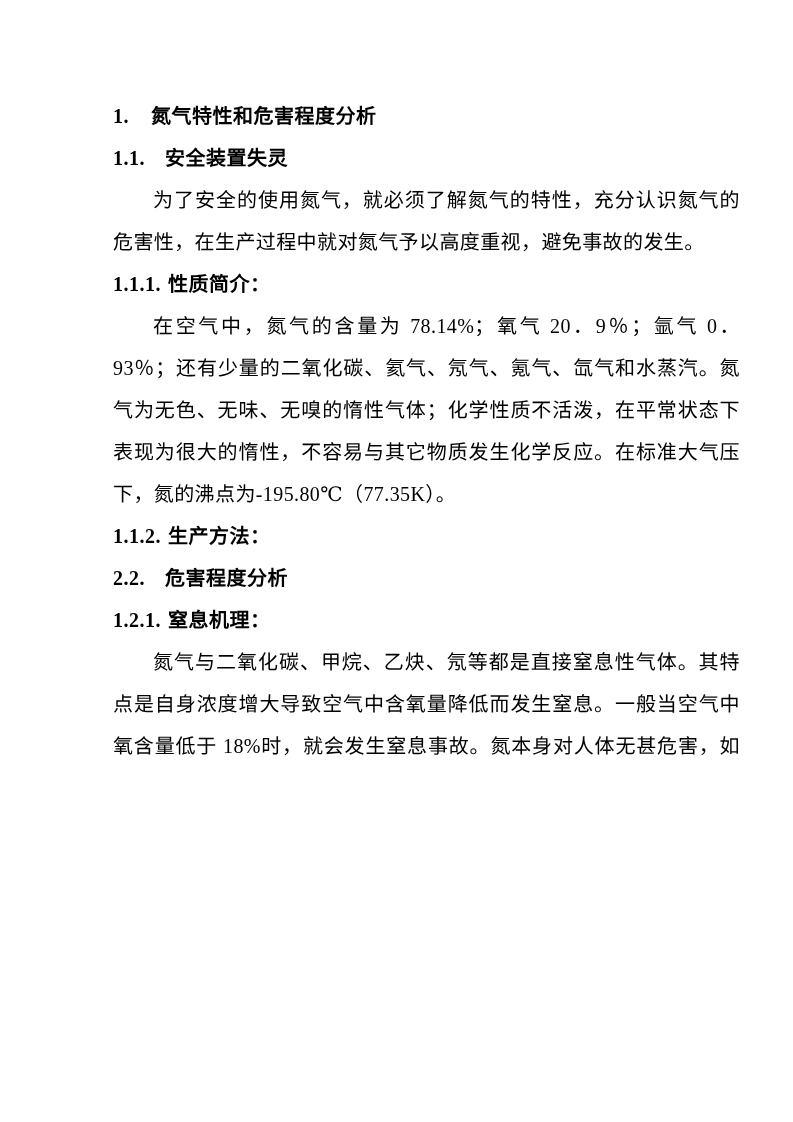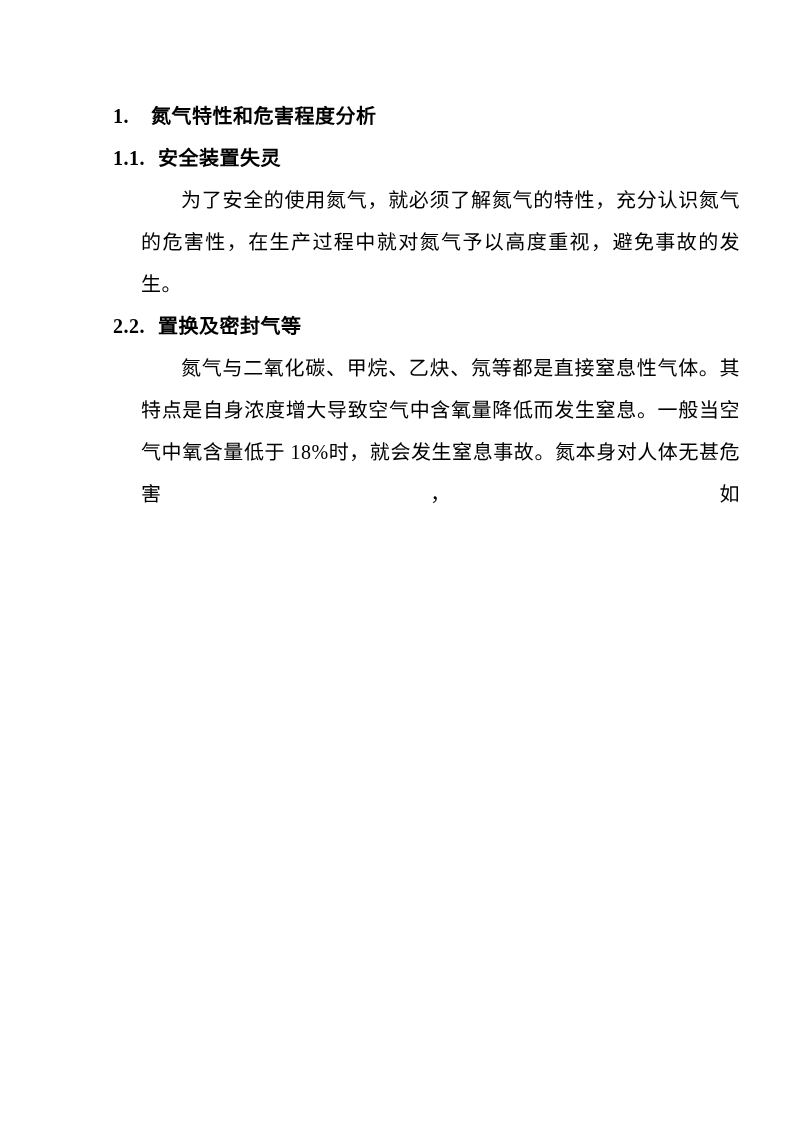--- a/index.html
+++ b/index.html
@@ -30,29 +30,28 @@
   .heading {
     font-weight: 700;
     letter-spacing: 0.5px;
   }
 
   .heading .num {
     display: inline-block;
   }
 
   .h1 .num { margin-right: 22px; }
-  .h2 .num { margin-right: 13px; }
+  .h2 .num { margin-right: 20px; }
   .h3 .num { margin-right: 7px;  }
 
   .para {
     text-align: justify;
     text-justify: inter-ideograph;
     text-indent: 2em;
     letter-spacing: 0.4px;
-    margin-left: 28px;
   }
 
   .para.cutoff {
     text-align-last: justify;
   }
 </style>
 </head>
 <body>
 
 <div class="page">
@@ -60,24 +59,34 @@
   <div class="doc-block heading h1">
     <span class="num">1.</span><span>氮气特性和危害程度分析</span>
   </div>
 
   <div class="doc-block heading h2">
     <span class="num">1.1.</span><span>安全装置失灵</span>
   </div>
 
   <p class="doc-block para">为了安全的使用氮气，就必须了解氮气的特性，充分认识氮气的危害性，在生产过程中就对氮气予以高度重视，避免事故的发生。</p>
 
+  <div class="doc-block heading h3">
+    <span class="num">1.1.1.</span><span>性质简介：</span>
+  </div>
 
+  <p class="doc-block para">在空气中，氮气的含量为 78.14%；氧气 20．9％；氩气 0．93％；还有少量的二氧化碳、氦气、氖气、氪气、氙气和水蒸汽。氮气为无色、无味、无嗅的惰性气体；化学性质不活泼，在平常状态下表现为很大的惰性，不容易与其它物质发生化学反应。在标准大气压下，氮的沸点为-195.80℃（77.35K）。</p>
 
+  <div class="doc-block heading h3">
+    <span class="num">1.1.2.</span><span>生产方法：</span>
+  </div>
 
 
   <div class="doc-block heading h2">
-    <span class="num">2.2.</span><span>置换及密封气等</span>
+    <span class="num">2.2.</span><span>危害程度分析</span>
   </div>
 
+  <div class="doc-block heading h3">
+    <span class="num">1.2.1.</span><span>窒息机理：</span>
+  </div>
 
   <p class="doc-block para cutoff">氮气与二氧化碳、甲烷、乙炔、氖等都是直接窒息性气体。其特点是自身浓度增大导致空气中含氧量降低而发生窒息。一般当空气中氧含量低于 18%时，就会发生窒息事故。氮本身对人体无甚危害，如</p>
 
 </div>
 
 </body></html>

